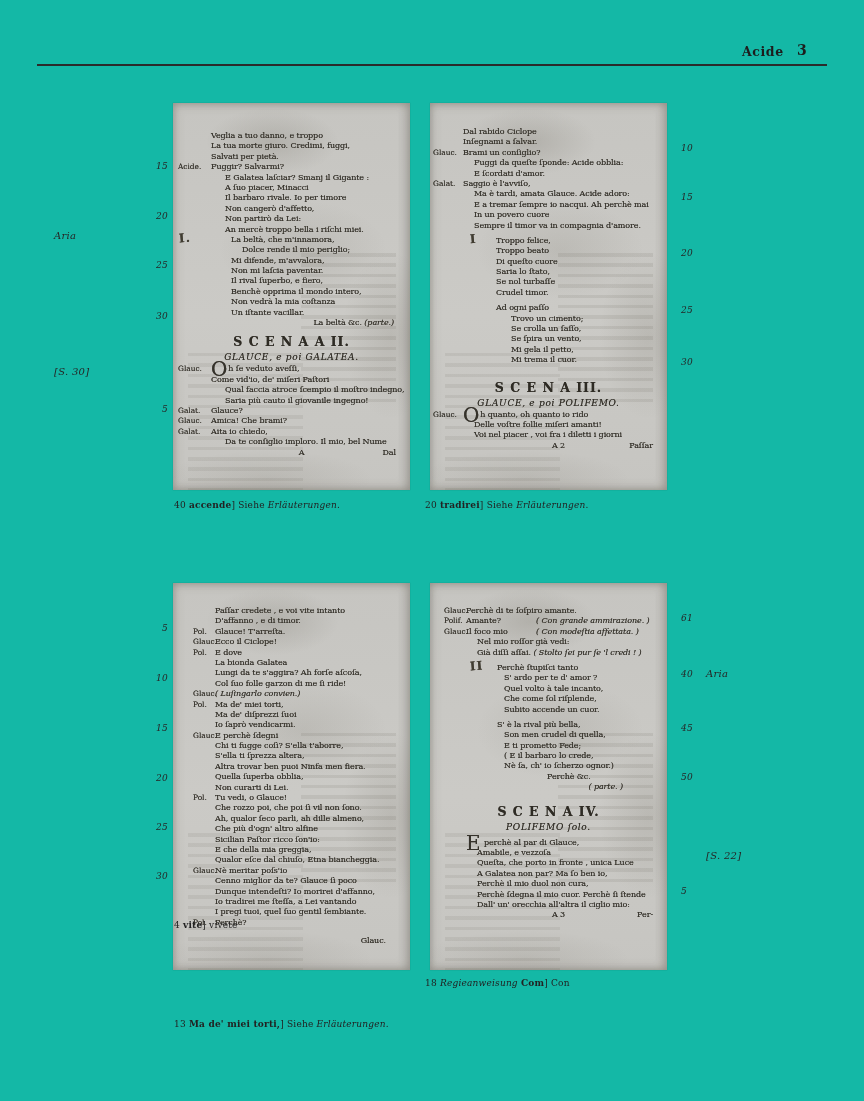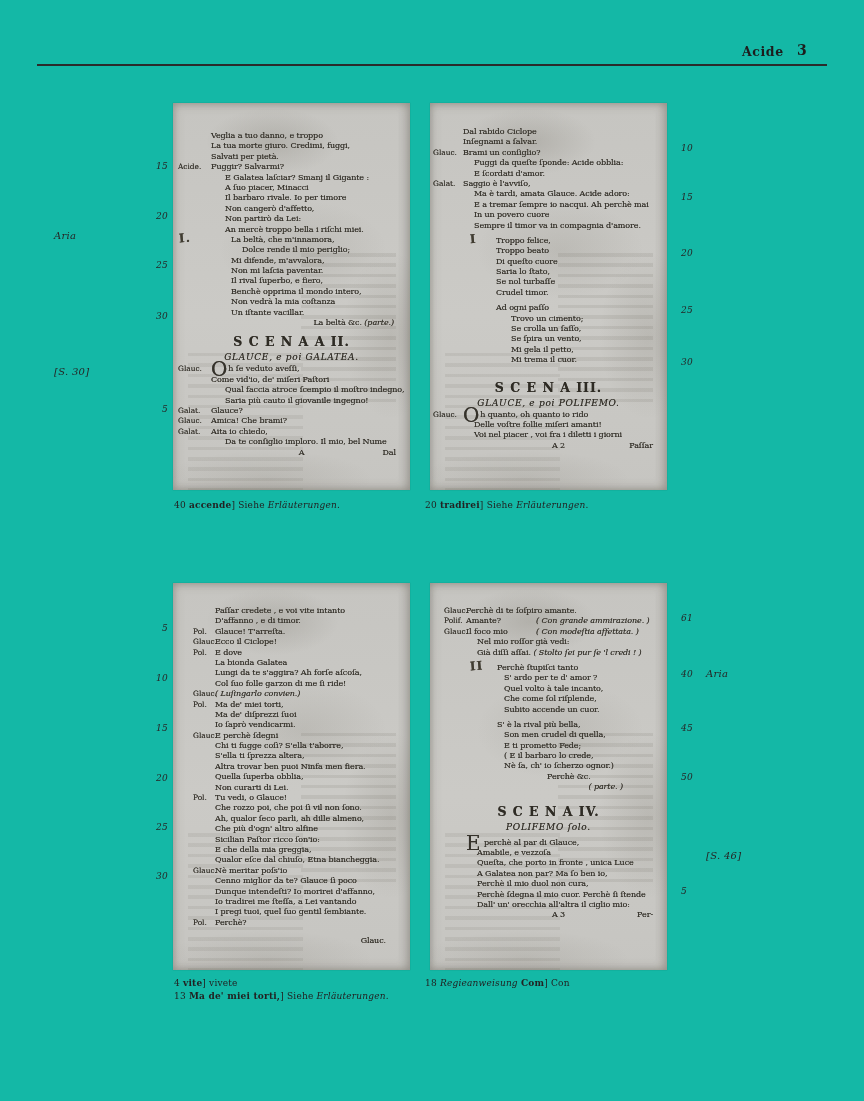--- a/index.html
+++ b/index.html
@@ -217,22 +217,22 @@
       <span class="mnote" style="top: 723px; right: 696px;">15</span>
       <span class="mnote" style="top: 773px; right: 696px;">20</span>
       <span class="mnote" style="top: 822px; right: 696px;">25</span>
       <span class="mnote" style="top: 871px; right: 696px;">30</span>
       <span class="mnote" style="top: 613px; left: 681px;">61</span>
       <span class="mnote" style="top: 669px; left: 681px;">40</span>
       <span class="mnote" style="top: 723px; left: 681px;">45</span>
       <span class="mnote" style="top: 772px; left: 681px;">50</span>
       <span class="mnote" style="top: 886px; left: 681px;">5</span>
       <span class="mnote mlabel" style="top: 668px; left: 706px;">Aria</span>
-      <span class="mnote mlabel" style="top: 850px; left: 706px;">[S. 46]</span>
+      <span class="mnote mlabel" style="top: 850px; left: 706px;">[S. 22]</span>
     </div>
   <div id="footnotes">
       <div class="fn" style="left: 174px; top: 499px;"><span class="">40  </span><span class="b">accende</span><span class="">] Siehe </span><span class="i">Erläuterungen</span><span class="">.</span></div>
       <div class="fn" style="left: 425px; top: 499px;"><span class="">20  </span><span class="b">tradirei</span><span class="">] Siehe </span><span class="i">Erläuterungen</span><span class="">.</span></div>
-      <div class="fn" style="left: 174px; top: 977px;"><span class="">4  </span><span class="b">vite</span><span class="">] vivete</span></div>
-      <div class="fn" style="left: 174px; top: 990px;"><span class="">13  </span><span class="b">Ma de' miei torti,</span><span class="">] Siehe </span><span class="i">Erläuterungen</span><span class="">.</span></div>
+      <div class="fn" style="left: 174px; top: 919px;"><span class="">4  </span><span class="b">vite</span><span class="">] vivete</span></div>
+      <div class="fn" style="left: 174px; top: 1018px;"><span class="">13  </span><span class="b">Ma de' miei torti,</span><span class="">] Siehe </span><span class="i">Erläuterungen</span><span class="">.</span></div>
       <div class="fn" style="left: 425px; top: 977px;"><span class="">18  </span><span class="i">Regieanweisung </span><span class="b">Com</span><span class="">] Con</span></div>
     </div>
 </div>
 
 </body></html>

